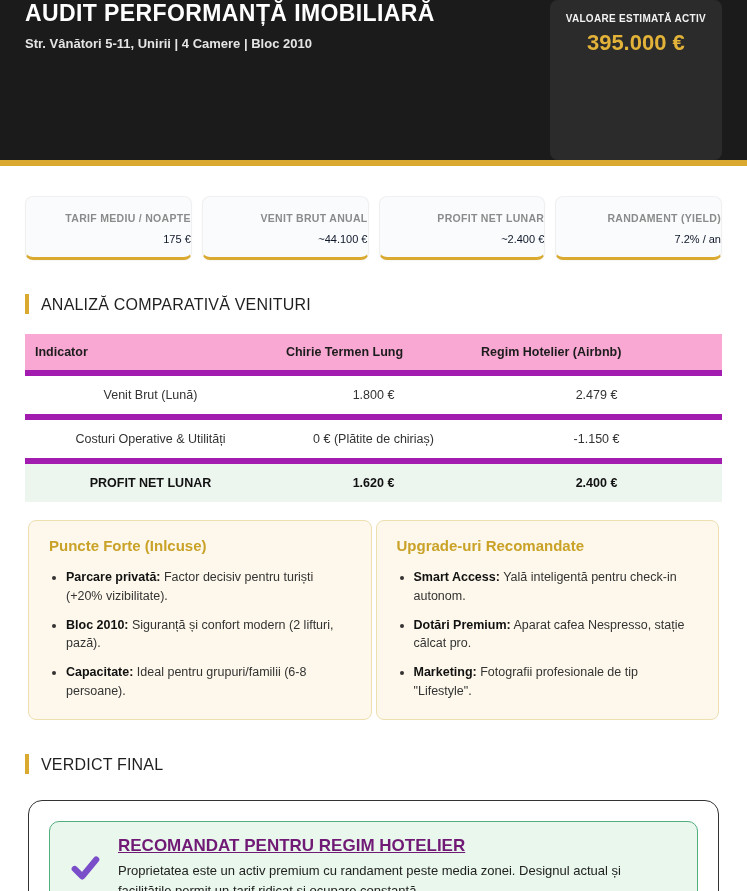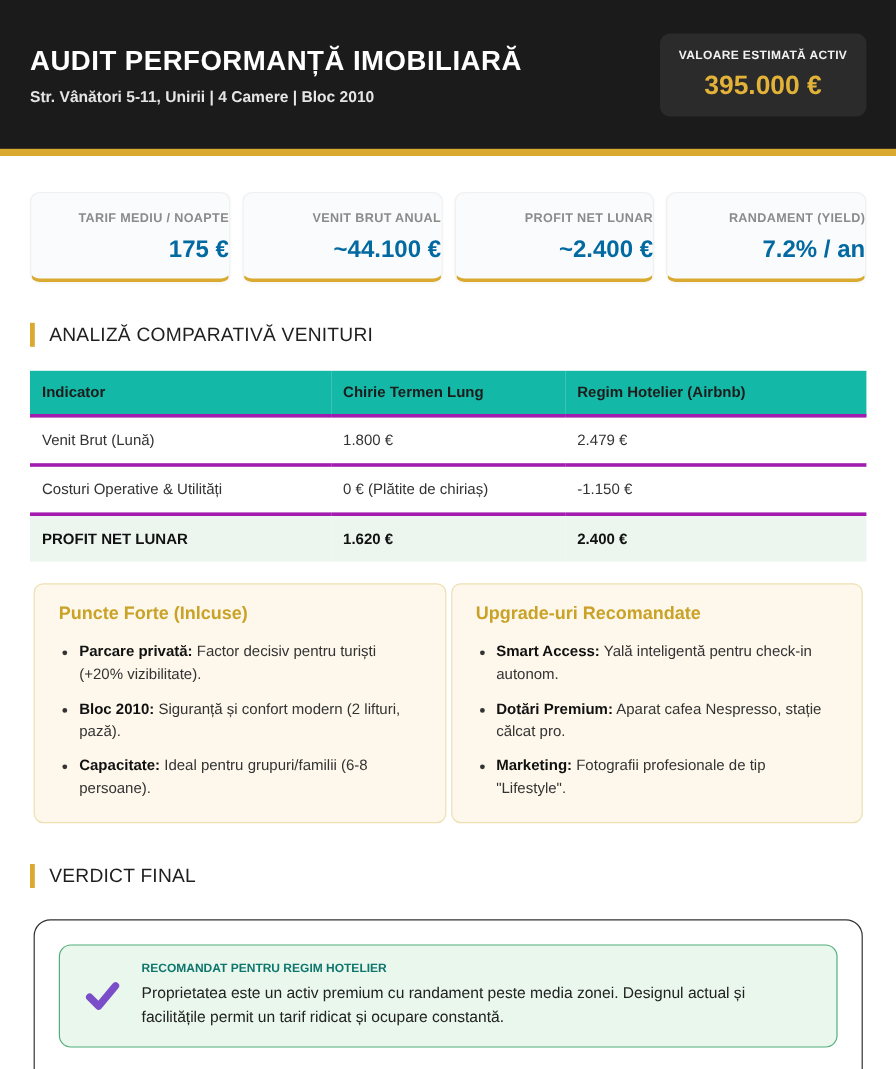--- a/index.html
+++ b/index.html
@@ -6,63 +6,63 @@
   html, body { margin: 0; padding: 0; }
   body {
     width: 747px; height: 891px; overflow: hidden;
     background: #ffffff;
     font-family: "Liberation Sans", sans-serif;
     color: #222;
   }
 
   
   .header {
-    height: 130px; background: #1b1b1b;
+    height: 166px; background: #1b1b1b;
     border-bottom: 6px solid #d9a930;
     padding: 0 25px; display: flex;
-    justify-content: space-between; align-items: center;
+    justify-content: space-between; 
   }
   .header-title { color: #ffffff; font-size: 23px; font-weight: bold; letter-spacing: 0.4px; margin: 0; }
   .header-sub   { color: #e5e5e5; font-size: 13px; font-weight: bold; margin-top: 9px; }
   .value-box {
     background: #2b2b2b; border-radius: 8px;
     padding: 13px 16px; text-align: center; min-width: 130px;
   }
   .value-box-label { color: #f2f2f2; font-size: 10px; font-weight: bold; letter-spacing: 0.3px; }
   .value-box-value { color: #e3b238; font-size: 22px; font-weight: bold; margin-top: 6px; }
 
   
   .stats { display: flex; gap: 10px; margin: 30px 25px 0; }
   .stat-card {
     flex: 1; background: #fafbfc;
     border: 1px solid #f0f0f0; border-bottom: 3px solid #d9a930;
     border-radius: 8px; text-align: right; padding: 15px 0 12px;
     box-shadow: 0 1px 2px rgba(0,0,0,0.04);
   }
   .stat-label { font-size: 10.5px; font-weight: bold; color: #8b8b8b; letter-spacing: 0.3px; }
-  .stat-value { font-size: 20px; font-weight: bold; color: #0369a1; margin-top: 9px; }
+  .stat-value { font-size: 11px; font-weight: normal; color: #0f172a; margin-top: 9px; }
 
   
   .section-title { display: flex; align-items: flex-end; margin: 34px 25px 0; }
   .section-bar  { width: 4px; height: 20px; background: #d9a930; margin-right: 12px; }
   .section-text { font-size: 16px; color: #1f1f1f; letter-spacing: 0.2px; }
 
   
   table.compare { width: 697px; margin: 20px 25px 0; border-collapse: collapse; }
   table.compare col:nth-child(1) { width: 36%; }
   table.compare col:nth-child(2) { width: 28%; }
   table.compare col:nth-child(3) { width: 36%; }
   table.compare th {
-    background: #14b8a6; text-align: left;
+    background: #f9a8d4; text-align: left;
     font-size: 12.5px; font-weight: bold; color: #1c1c1c;
     padding: 11px 10px;
   }
   table.compare td {
     font-size: 12.5px; color: #333;
-    padding: 12px 10px; border-top: 3px solid #a21caf;
+    padding: 12px 10px; border-top: 6px solid #a21caf; text-align: center;
   }
   table.compare tr.total td { background: #ecf6ef; font-weight: bold; color: #111; }
 
   
   .features { display: flex; gap: 4px; margin: 18px 28px 0; }
   .feature-box {
     flex: 1; background: #fdf8eb;
     border: 1px solid #eddfb0; border-radius: 8px;
     padding: 16px 20px 8px;
   }
@@ -75,21 +75,21 @@
   .verdict-box {
     margin: 26px 28px 0; border: 1.5px solid #333;
     border-radius: 14px; padding: 20px; height: 300px;
   }
   .result-box {
     display: flex; align-items: center; gap: 18px;
     border-radius: 10px; padding: 14px 20px;
   }
   .result-box.success { background: #e9f7ed; border: 1px solid #52ae7d; }
   .result-icon { flex: 0 0 auto; display: flex; align-items: center; }
-  .result-title { font-size: 10px; font-weight: bold; color: #0f766e; }
+  .result-title { font-size: 17px; font-weight: bold; color: #701a75; text-decoration: underline; }
   .result-text  { font-size: 13px; color: #222; line-height: 1.55; margin-top: 5px; }
 </style>
 </head>
 <body>
 
 <div class="header">
   <div>
     <h1 class="header-title">AUDIT PERFORMANȚĂ IMOBILIARĂ</h1>
     <div class="header-sub">Str. Vânători 5-11, Unirii | 4 Camere | Bloc 2010</div>
   </div>

